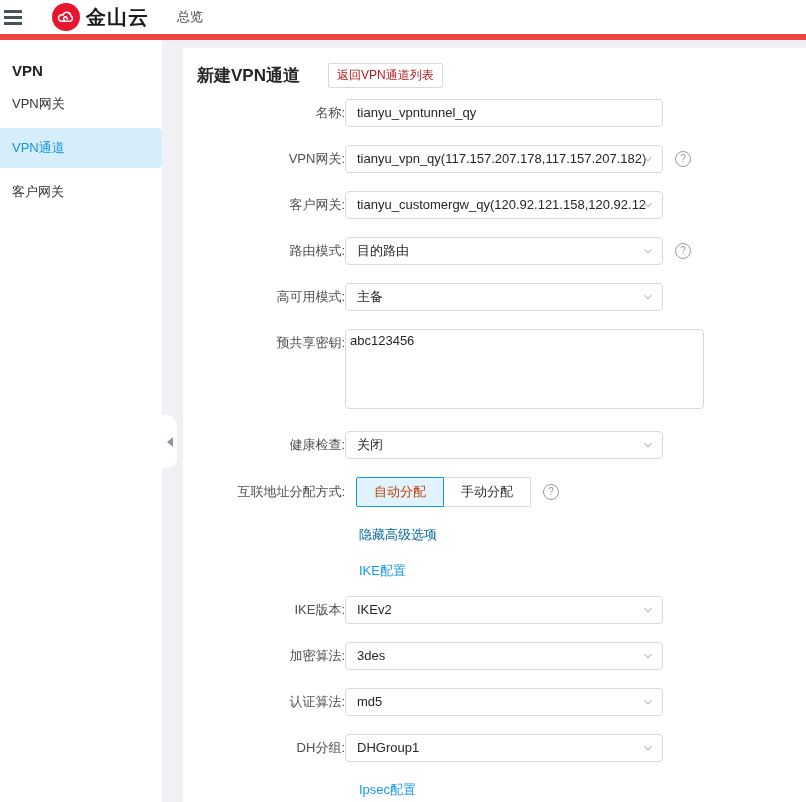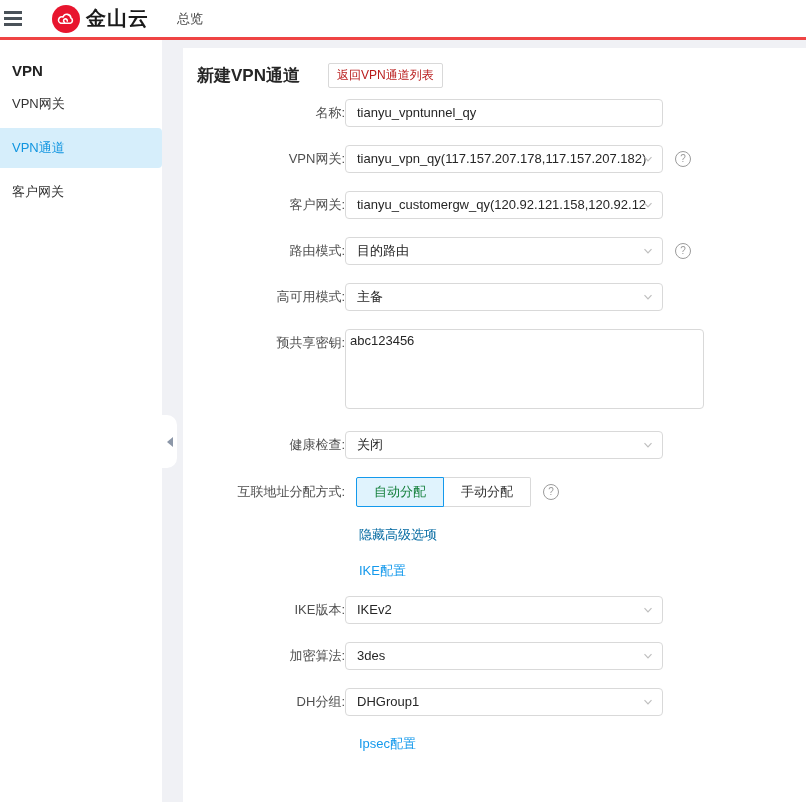--- a/index.html
+++ b/index.html
@@ -7,21 +7,21 @@
   body {
     font-family:"Liberation Sans","DejaVu Sans",sans-serif;
     background:#f0f1f5;
     color:#333;
     position:relative;
   }
 
   
   .topbar {
     position:absolute; left:0; top:0; width:806px; height:40px;
-    background:#fff; border-bottom:3px solid #ef4444;
+    background:#fff; border-bottom:6px solid #ef4444;
     display:flex; align-items:center; z-index:30;
   }
   .hamburger { width:34px; height:40px; display:flex; flex-direction:column;
     justify-content:center; gap:3px; padding-left:4px; cursor:pointer; }
   .hamburger span { display:block; width:18px; height:3px; background:#4a5259; }
   .brand { display:flex; align-items:center; margin-left:18px; cursor:pointer; }
   .brand-circle {
     width:28px; height:28px; border-radius:50%; background:#e8152e;
     display:flex; align-items:center; justify-content:center;
   }
@@ -99,21 +99,21 @@
   
   .seg { display:flex; margin-left:11px; }
   .seg-btn {
     height:30px; padding:0 17px; font-size:13px; line-height:28px;
     background:#fff; border:1px solid #d9d9d9; color:#333; cursor:pointer;
     font-family:inherit;
   }
   .seg-btn:first-child { border-radius:2px 0 0 2px; }
   .seg-btn:last-child { border-radius:0 2px 2px 0; border-left:none; }
   .seg-btn.selected {
-    background:#e0f3fd; border:1px solid #1499ec; color:#15803d;
+    background:#e0f3fd; border:1px solid #1499ec; color:#c2410c;
   }
   .seg-btn.selected + .seg-btn { border-left:none; }
 
   .link-row { margin:0 0 17px 176px; }
   .blue-link { font-size:13px; color:#0369a1; cursor:pointer; text-decoration:none; }
   .section-label { font-size:13px; color:#1499ec; }
   .sec-row { margin:0 0 16px 176px; }
 </style>
 </head>
 <body>
@@ -252,20 +252,29 @@
     <div class="row">
       <div class="label">加密算法:</div>
       <div class="ctrl-wrap">
         <div class="select">3des</div>
         <svg class="chevron" width="12" height="12" viewBox="0 0 12 12">
             <path d="M2.5 4.2 L6 7.8 L9.5 4.2" stroke="#bfbfbf" stroke-width="1.2" fill="none"></path>
           </svg>
       </div>
     </div>
 
+    <div class="row">
+      <div class="label">认证算法:</div>
+      <div class="ctrl-wrap">
+        <div class="select">md5</div>
+        <svg class="chevron" width="12" height="12" viewBox="0 0 12 12">
+            <path d="M2.5 4.2 L6 7.8 L9.5 4.2" stroke="#bfbfbf" stroke-width="1.2" fill="none"></path>
+          </svg>
+      </div>
+    </div>
 
     <div class="row">
       <div class="label">DH分组:</div>
       <div class="ctrl-wrap">
         <div class="select">DHGroup1</div>
         <svg class="chevron" width="12" height="12" viewBox="0 0 12 12">
             <path d="M2.5 4.2 L6 7.8 L9.5 4.2" stroke="#bfbfbf" stroke-width="1.2" fill="none"></path>
           </svg>
       </div>
     </div>

